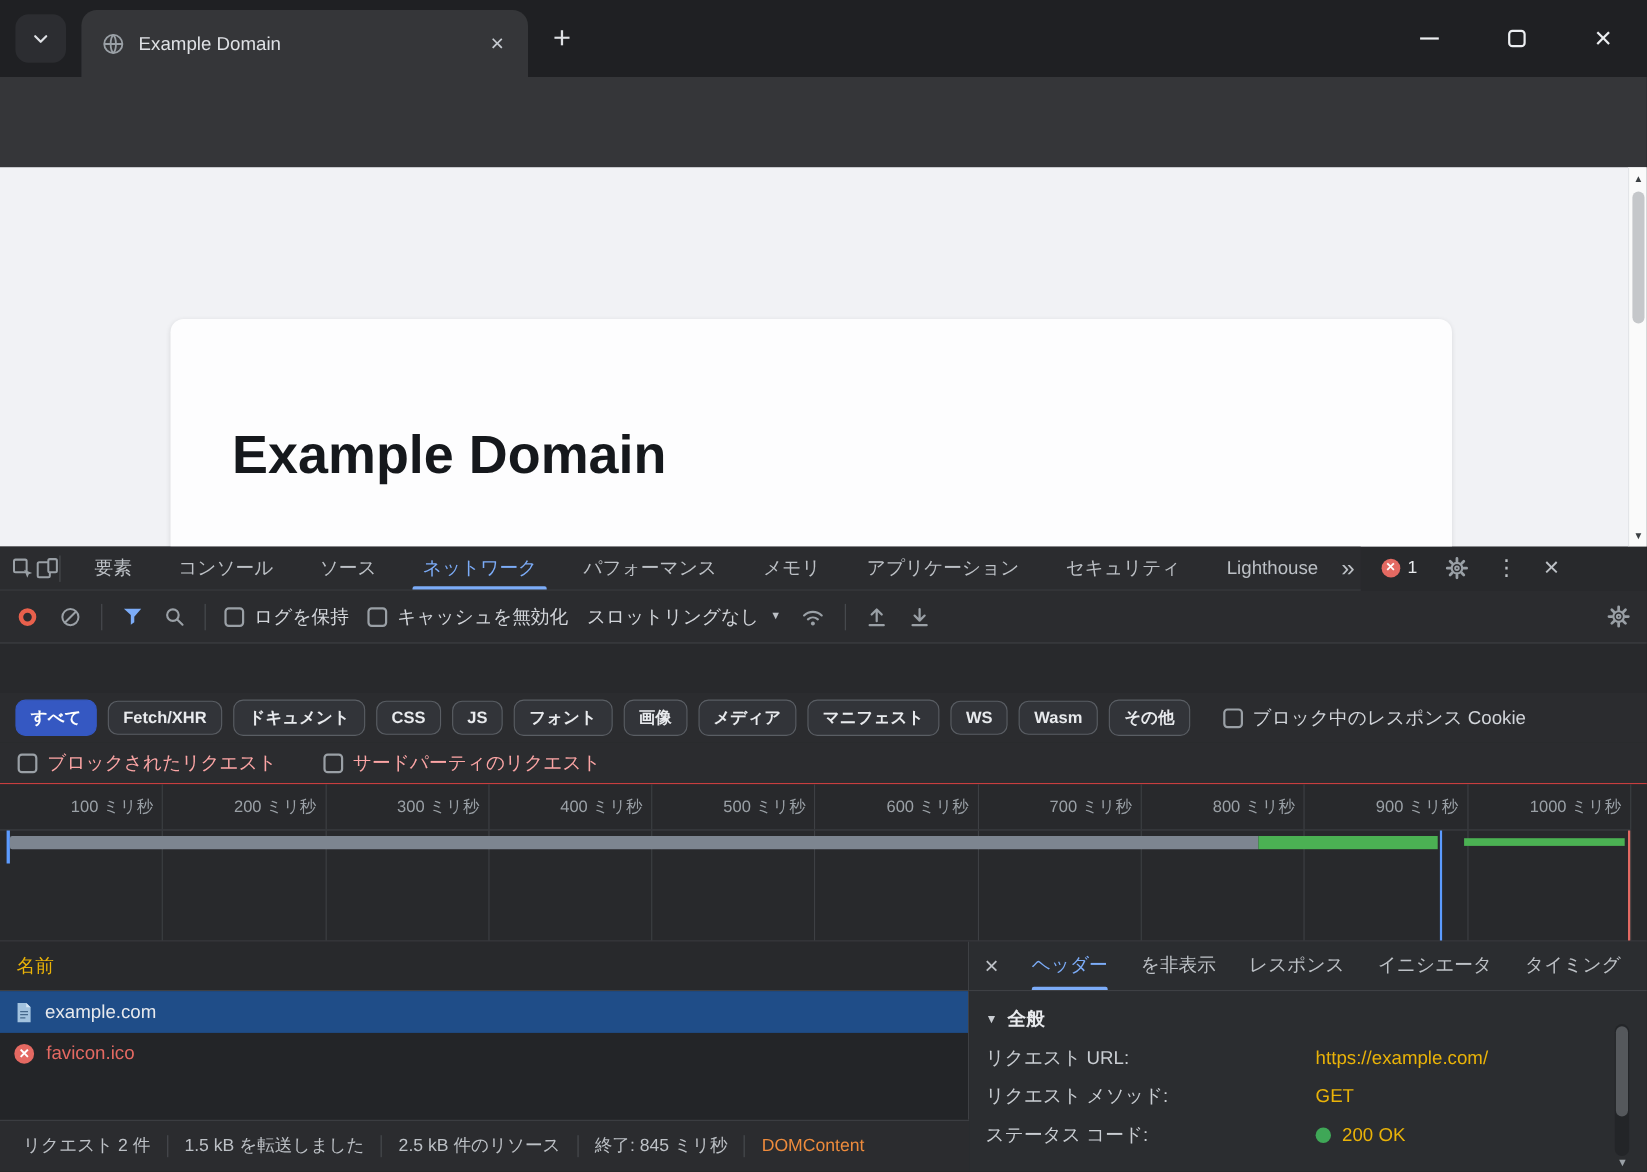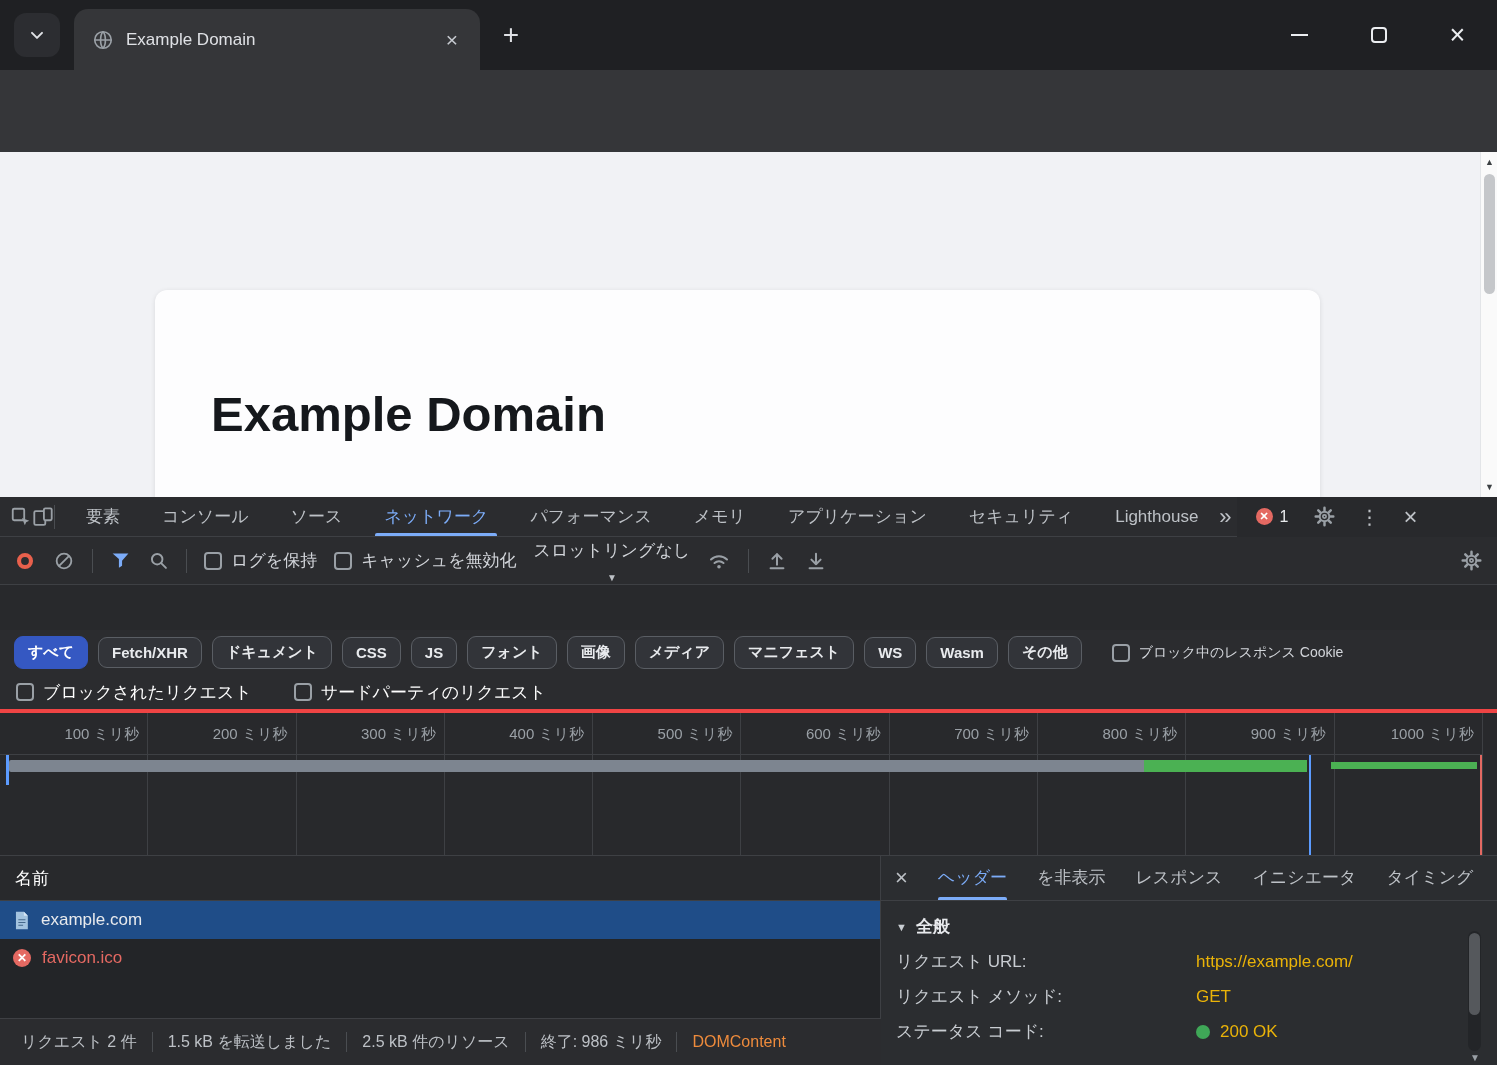--- a/index.html
+++ b/index.html
@@ -72,43 +72,43 @@
   .more-tabs { color:#bdc1c6; font-size:22px; line-height:1; }
   .err-badge { display:flex; align-items:center; gap:7px; }
   .err-circle { width:17px; height:17px; border-radius:50%; background:#e46962; color:#fff; font-size:11px;
     font-weight:bold; display:flex; align-items:center; justify-content:center; line-height:1; }
   .err-count { color:#e8eaed; font-size:16px; }
   .dt-x { color:#bdc1c6; font-size:24px; line-height:1; font-weight:300; }
 
   .dt-toolbar { position:absolute; left:0; top:40px; width:1497px; height:48px; background:#2b2c2f;
     border-bottom:1px solid #3e4044; display:flex; align-items:center; padding:0 14px; gap:17px;
     font-size:17px; color:#d2d5da; }
-  .throttle { display:flex; align-items:center; gap:10px; white-space:nowrap;flex-direction:column; }
+  .throttle { display:flex; align-items:center; gap:10px; white-space:nowrap; }
   .caret { font-size:10px; color:#bdc1c6; }
   .tb-spacer { flex:1; }
 
   .dt-filterrow { position:absolute; left:0; top:88px; width:1497px; height:45px; background:#2b2c2f;
     border-bottom:1px solid #3e4044; display:flex; align-items:center; padding:0 12px; gap:18px;
     font-size:17px; color:#d2d5da; }
   .filter-pill { width:330px; height:33px; border-radius:17px; background:#1e1f22; display:flex;
     align-items:center; padding:0 13px; gap:9px; flex:none; }
   .filter-pill input { flex:1; background:transparent; border:none; outline:none; color:#e8eaed; font-size:16px;
     font-family:"Liberation Sans", sans-serif; }
   .filter-pill input::placeholder { color:#9aa0a6; }
 
   .dt-chiprow { position:absolute; left:0; top:133px; width:1497px; height:45px; background:#2b2c2f;
     display:flex; align-items:center; padding:0 14px; gap:10px; font-size:15px; color:#d2d5da; }
   .chip { padding:6px 13px; border-radius:9px; background:#323439; border:1px solid #5a5e64; color:#e8eaed;
     font-weight:600; white-space:nowrap; }
   .chip.selected { background:#3558c2; border-color:#3558c2; color:#fff;font-family:Liberation Mono, monospace; }
   .chip-cb-gap { width:10px; }
 
   .dt-checkrow { position:absolute; left:0; top:178px; width:1497px; height:38px; background:#2b2c2f;
-    border-bottom:4px solid #ef4444; display:flex; align-items:center; padding:0 16px; gap:42px;
-    font-size:17px; color:#ffffff; }
+    border-bottom:1px solid #ef4444; display:flex; align-items:center; padding:0 16px; gap:42px;
+    font-size:17px; color:#fca5a5; }
 
   
   .dt-overview { position:absolute; left:0; top:216px; width:1497px; height:143px; background:#28292c;
     border-bottom:1px solid #3e4044; }
   .tl-labels { position:absolute; left:0; top:0; width:1483px; height:42px; display:flex;
     border-bottom:1px solid #3e4044; }
   .tl-cell { width:148.3px; line-height:41px; font-size:15px; color:#9aa0a6; text-align:right;
     padding-right:8px; border-right:1px solid #3e4044; flex:none; }
   .tl-grid { position:absolute; left:0; top:42px; bottom:0; width:1483px; display:flex; }
   .tl-gcell { width:148.3px; border-right:1px solid #3e4044; flex:none; }
@@ -116,21 +116,21 @@
   .tl-bar-gray { position:absolute; left:9px; top:47px; width:1135px; height:12px; background:#7d8590;
     border-radius:2px 0 0 2px; }
   .tl-bar-green { position:absolute; left:1144px; top:47px; width:163px; height:12px; background:#4bb153; }
   .tl-dcl-line { position:absolute; left:1309px; top:42px; bottom:0; width:2px; background:#5c9bff; }
   .tl-bar-green2 { position:absolute; left:1331px; top:49px; width:146px; height:7px; background:#4bb153; }
   .tl-load-line { position:absolute; left:1480px; top:42px; bottom:0; width:2px; background:#e46962; }
 
   
   .dt-tablehead { position:absolute; left:0; top:359px; width:881px; height:45px; background:#28292c;
     border-bottom:1px solid #3e4044; border-right:1px solid #3e4044; display:flex; align-items:center;
-    padding-left:15px; font-size:17px; color:#ffffff; }
+    padding-left:15px; font-size:17px; color:#eab308; }
   .dt-rows { position:absolute; left:0; top:404px; width:881px; height:117px; background:#232528;
     border-right:1px solid #3e4044; }
   .req-row { height:38px; display:flex; align-items:center; gap:11px; padding-left:13px; font-size:17px; }
   .req-row.selected { background:#1f4d88; }
   .req-name { color:#e8eaed; }
   .req-name.error { color:#e46962; }
   .err-ico { width:18px; height:18px; border-radius:50%; background:#e46962; color:#fff; font-size:12px;
     font-weight:bold; display:flex; align-items:center; justify-content:center; line-height:1; flex:none; }
 
   
@@ -372,21 +372,21 @@
     <span class="chip">CSS</span>
     <span class="chip">JS</span>
     <span class="chip">フォント</span>
     <span class="chip">画像</span>
     <span class="chip">メディア</span>
     <span class="chip">マニフェスト</span>
     <span class="chip">WS</span>
     <span class="chip">Wasm</span>
     <span class="chip">その他</span>
     <span class="chip-cb-gap"></span>
-    <label class="cb-lab" style="font-size:14px">
+    <label class="cb-lab" style="font-size:17px">
       <span class="cb"></span>
       <span>ブロック中のレスポンス Cookie</span>
     </label>
   </div>
 
   <div class="dt-checkrow">
     <label class="cb-lab">
       <span class="cb"></span>
       <span>ブロックされたリクエスト</span>
     </label>
@@ -446,21 +446,21 @@
     <div class="req-row">
       <span class="err-ico">✕</span>
       <span class="req-name error">favicon.ico</span>
     </div>
   </div>
 
   <div class="dt-status">
     <span class="st-item">リクエスト 2 件</span>
     <span class="st-item">1.5 kB を転送しました</span>
     <span class="st-item">2.5 kB 件のリソース</span>
-    <span class="st-item">終了: 986 ミリ秒</span>
+    <span class="st-item">終了: 845 ミリ秒</span>
     <span class="st-item dom">DOMContent</span>
   </div>
 
   <div class="dt-details">
     <div class="det-head">
       <span class="det-close">×</span>
       <span class="det-tab selected">ヘッダー</span>
       <span class="det-tab">を非表示</span>
       <span class="det-tab">レスポンス</span>
       <span class="det-tab">イニシエータ</span>

